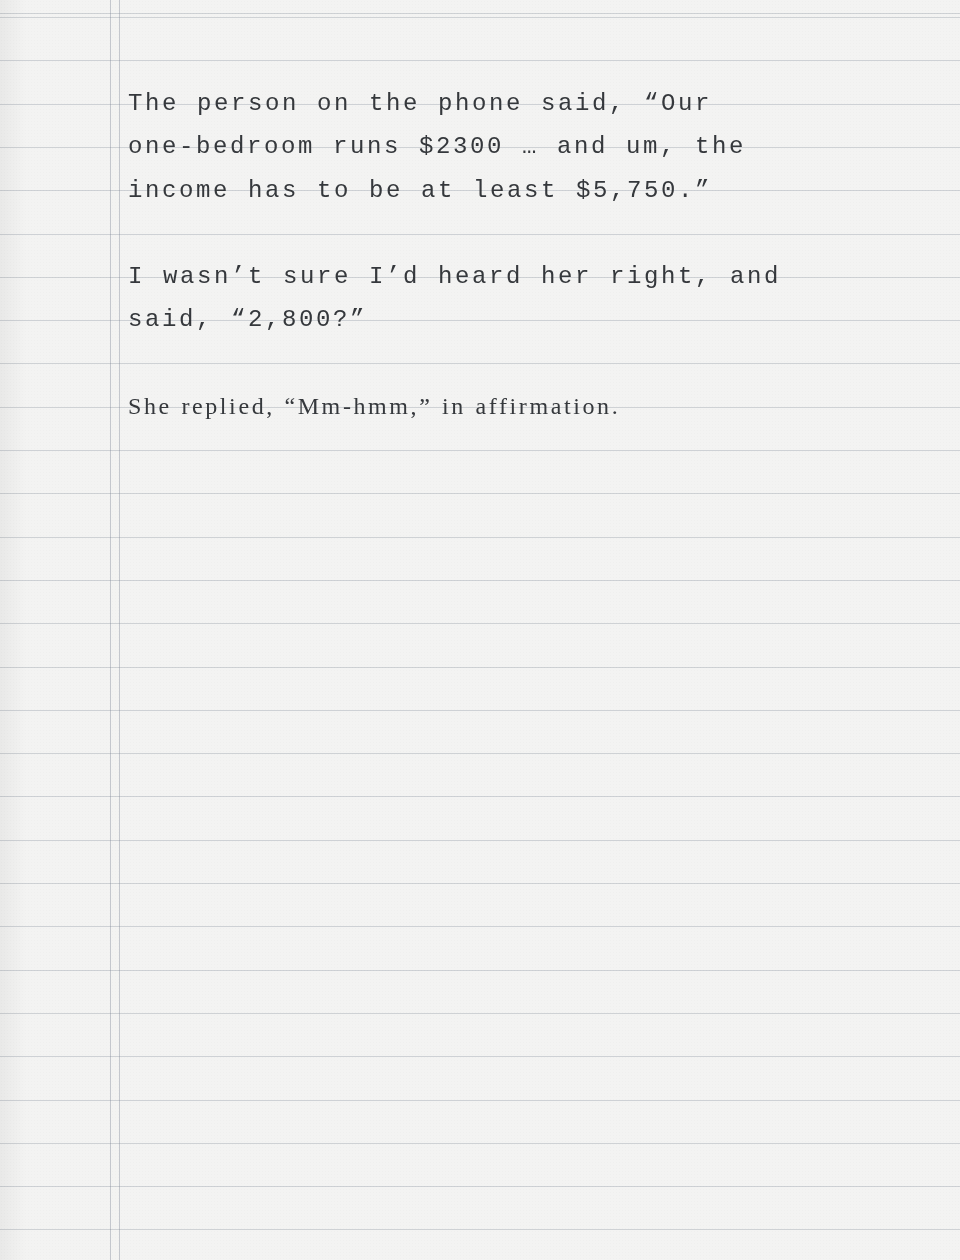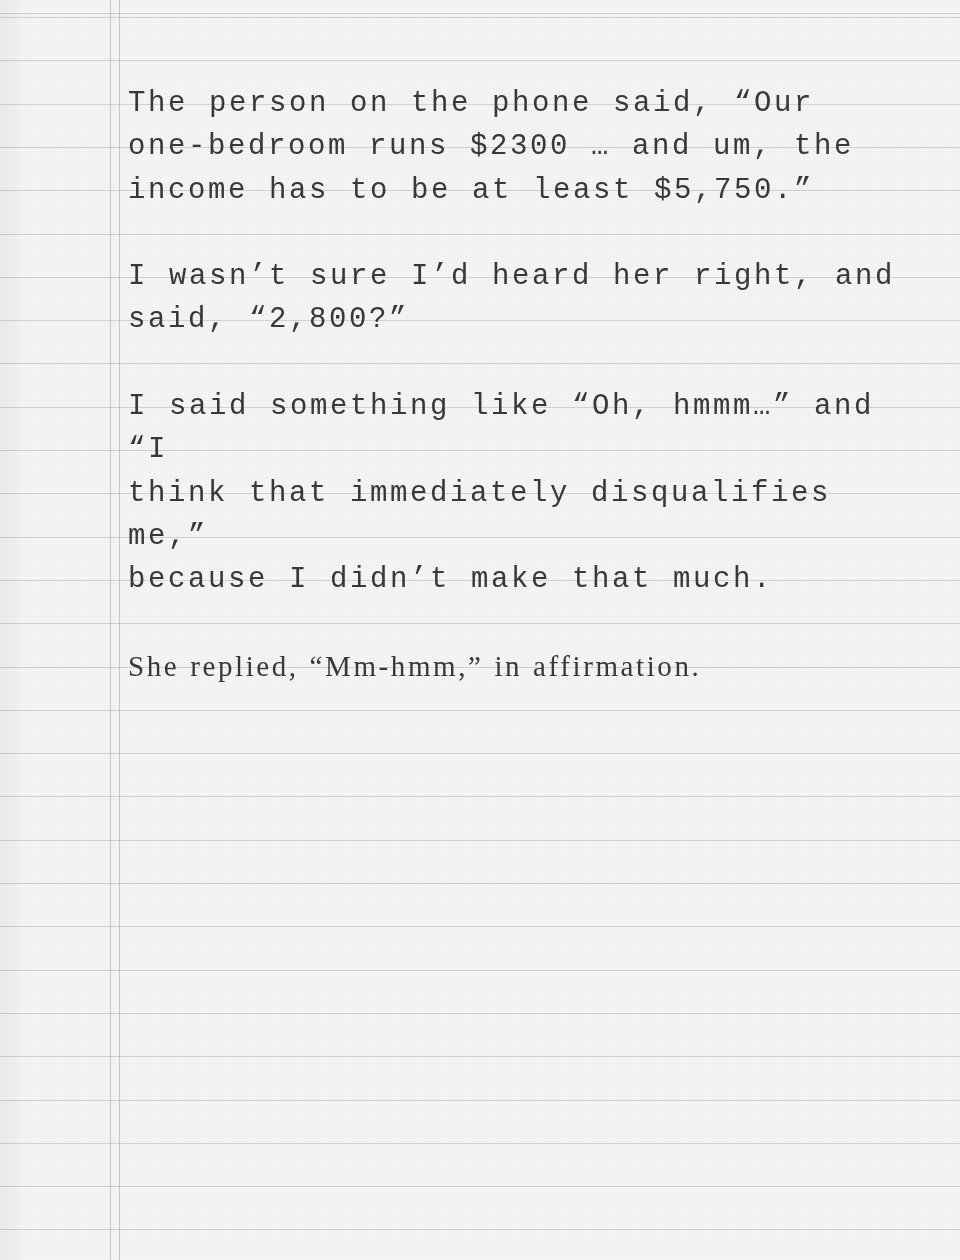--- a/index.html
+++ b/index.html
@@ -78,21 +78,21 @@
     position: absolute;
     left: 128px;
     top: 82px;
     width: 790px;
     z-index: 4;
   }
 
   .para {
     margin: 0 0 43.3px 0;
     font-family: "Liberation Mono", monospace;
-    font-size: 29px;
+    font-size: 24px;
     line-height: 43.3px;
     letter-spacing: 2.6px;
     color: #35383c;
     white-space: pre-wrap;
     word-spacing: 1px;
   }
   .para:last-child { margin-bottom: 0; font-family: Liberation Serif, serif; }
 </style>
 </head>
 <body>
@@ -103,20 +103,17 @@
   <div class="vrule a"></div>
   <div class="vrule b"></div>
   <div id="edge-shade"></div>
 
   <div id="text-column">
     <p class="para">The person on the phone said, “Our
 one-bedroom runs $2300 … and um, the
 income has to be at least $5,750.”</p>
     <p class="para">I wasn’t sure I’d heard her right, and
 said, “2,800?”</p>
-    <p class="para">I said something like “Oh, hmmm…” and “I
-think that immediately disqualifies me,”
-because I didn’t make that much.</p>
     <p class="para">She replied, “Mm-hmm,” in affirmation.</p>
   </div>
 
   <div id="grain"></div>
 </div>
 
 </body></html>

